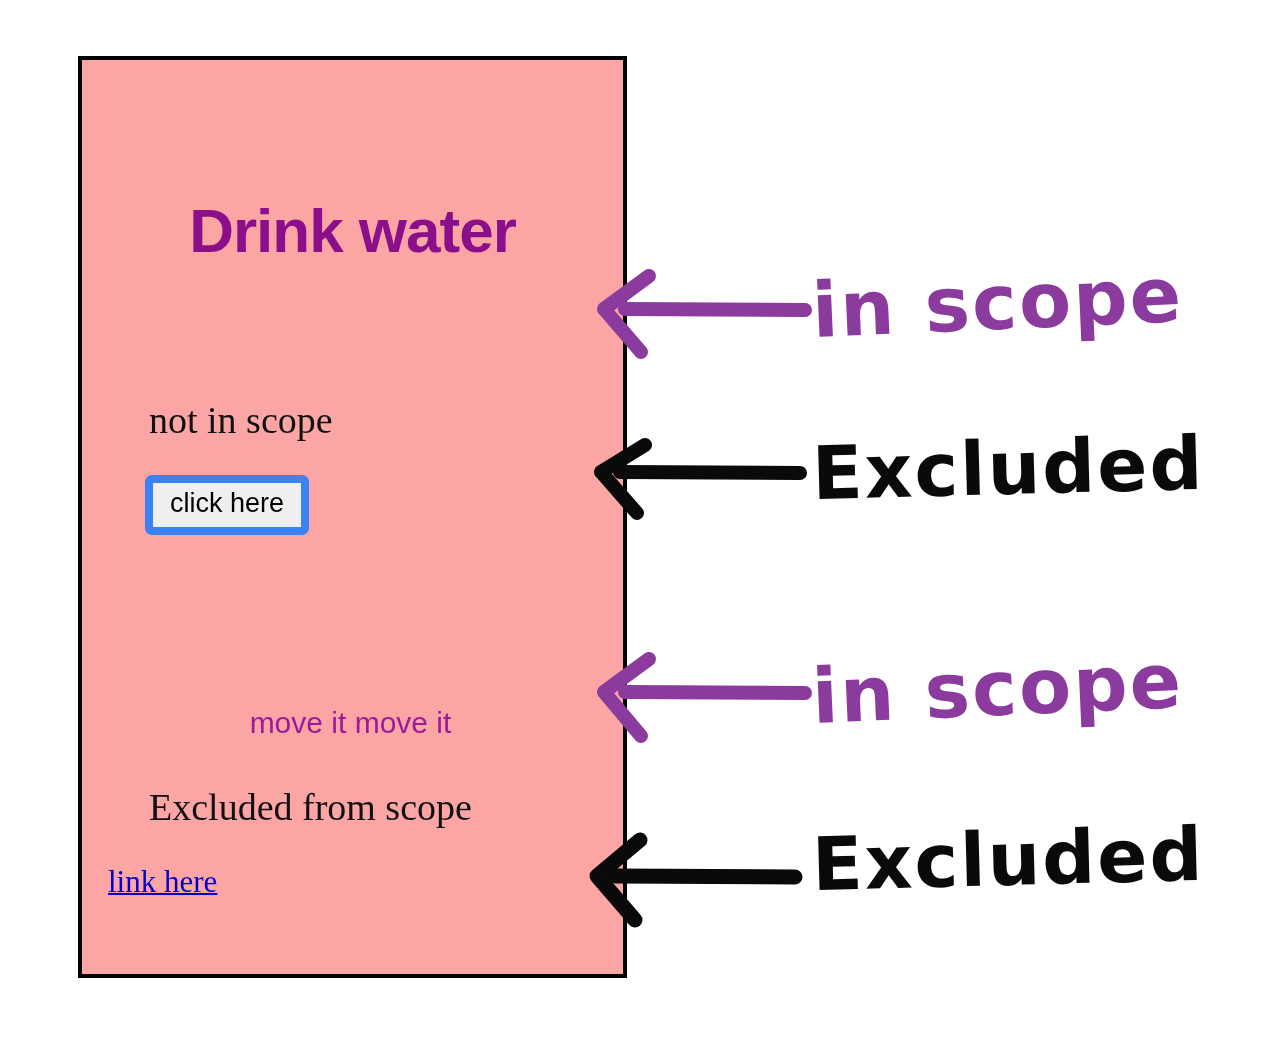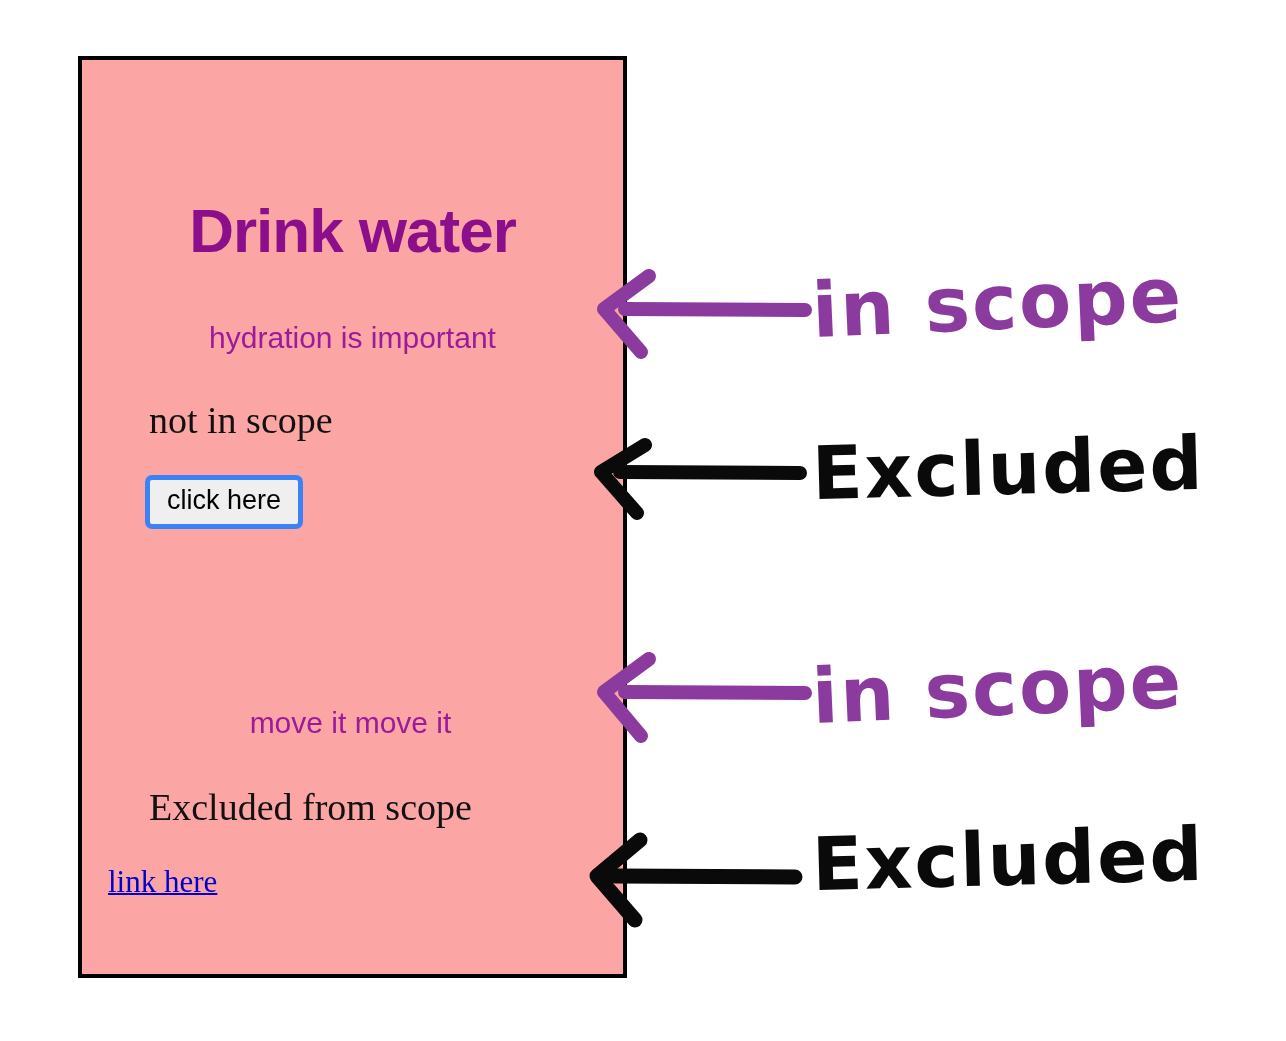--- a/index.html
+++ b/index.html
@@ -68,21 +68,21 @@
 
   .btn-wrap {
     padding-left: 63px;
   }
 
   .ui-button {
     font-family: "Liberation Sans", sans-serif;
     font-size: 27px;
     color: #000000;
     background: #efefef;
-    border: 5px solid #3b82f6;
+    border: 8px solid #3b82f6;
     border-radius: 7px;
     padding: 6px 17px 8px 17px;
     cursor: pointer;
     line-height: 1.1;
   }
 
   .link-wrap {
     padding-left: 26px;
   }
 
@@ -131,21 +131,20 @@
   #label-excluded-2 { left: 812px; top: 816px;  font-size: 74px; transform: rotate(-1.5deg); }
 </style>
 </head>
 <body>
 
 <div id="page-panel">
   <div class="panel-inner">
 
     <h1 id="h1-drink" class="h1-line">Drink water</h1>
 
-    <p id="sub-drink" class="sub-line">hydration is important</p>
 
     <p id="txt-notin" class="body-line">not in scope</p>
 
     <div id="btn-click" class="btn-wrap">
       <button class="ui-button">click here</button>
     </div>
 
 
     <p id="sub-exercise" class="sub-line">move it move it</p>
 

